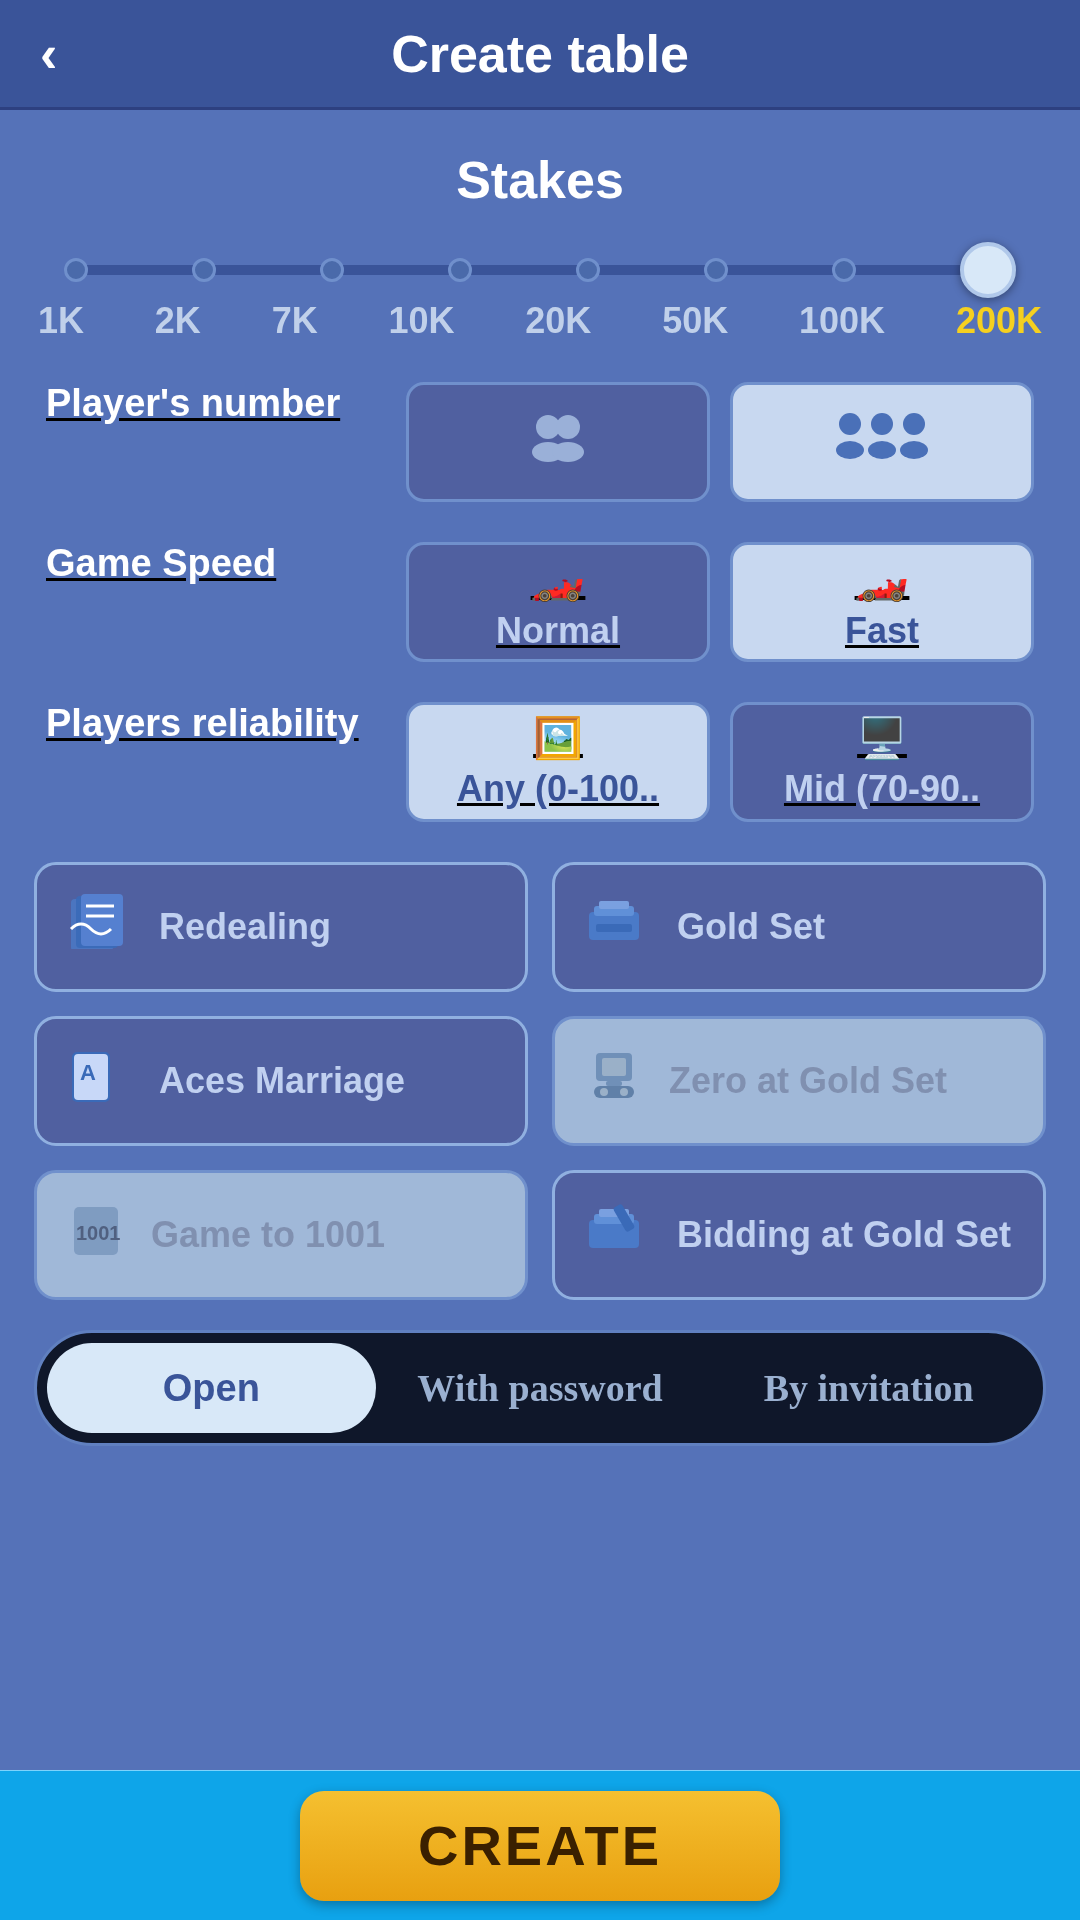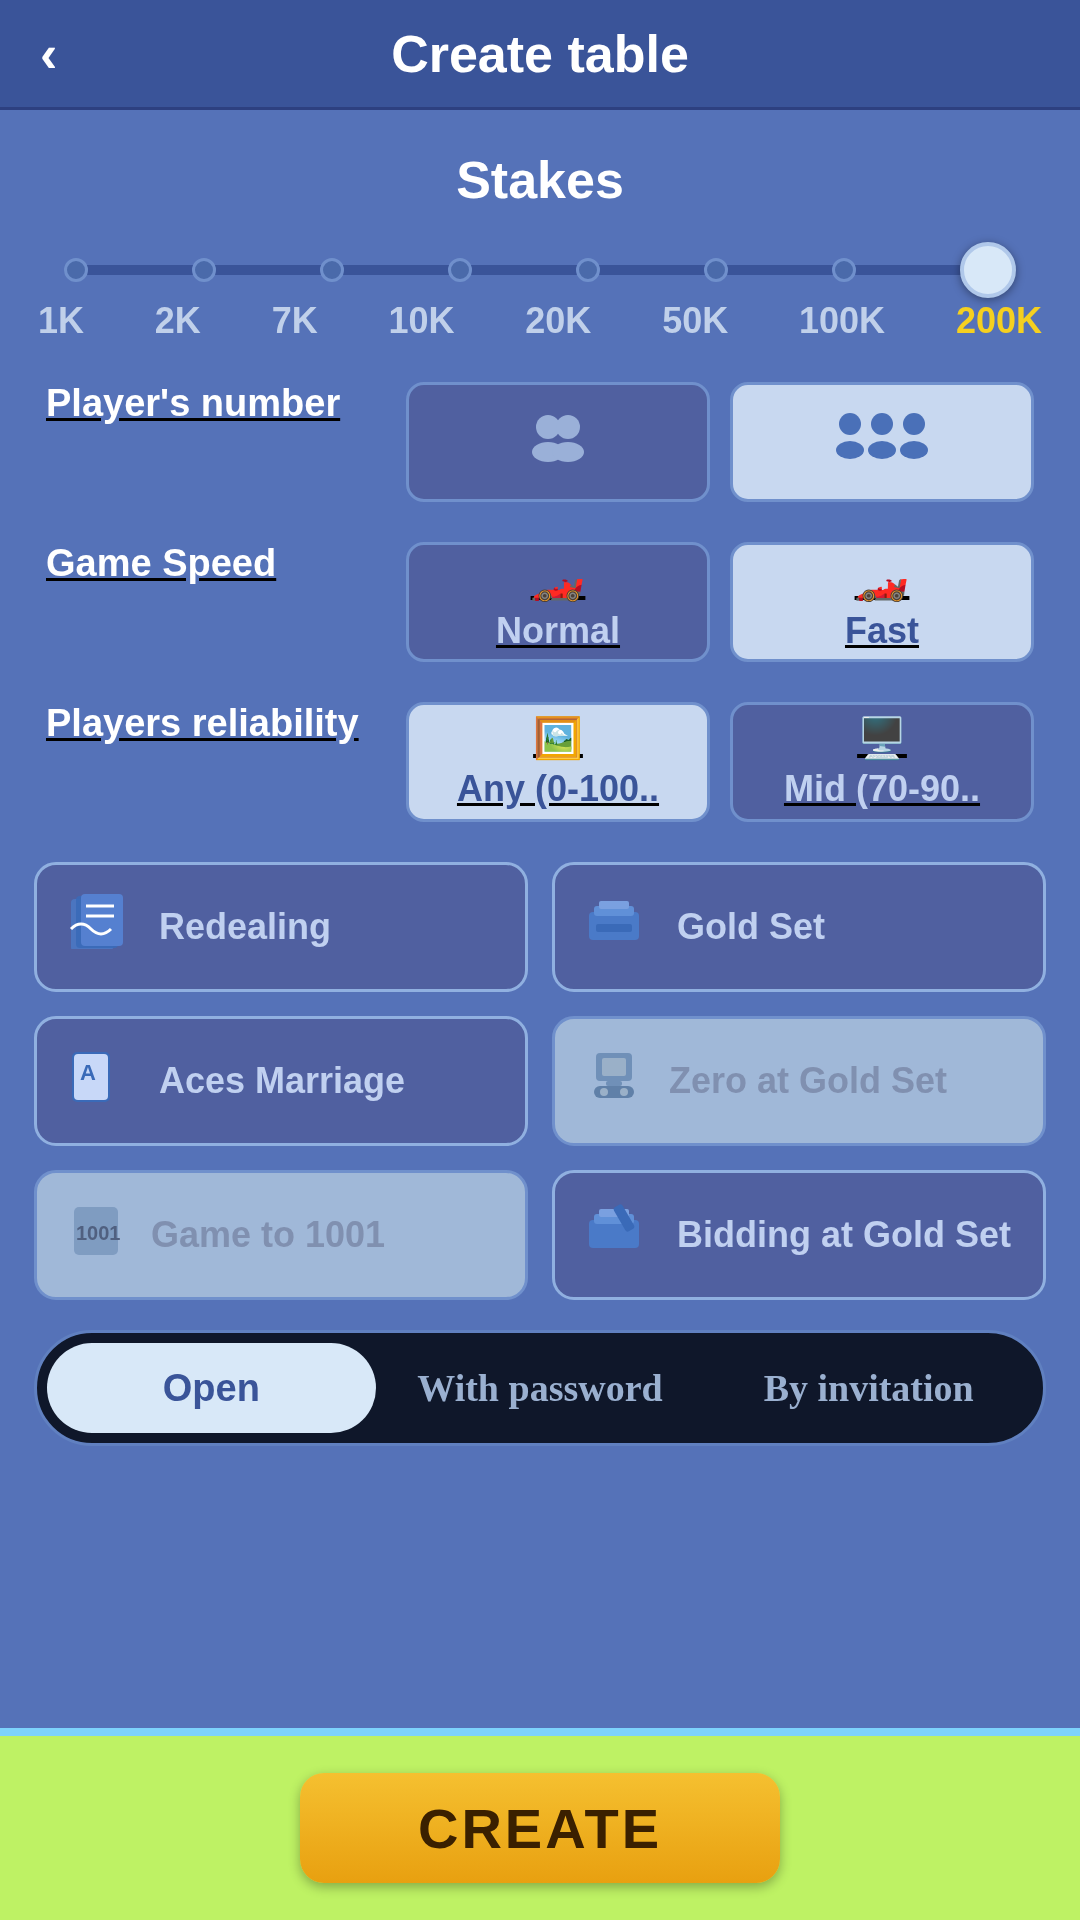--- a/index.html
+++ b/index.html
@@ -194,26 +194,26 @@
     }
 
     
     .bottom-spacer {
       flex: 1;
       min-height: 200px;
     }
 
     
     .footer {
-      background: #bef264;
-      height: 192px;
+      background: #0ea5e9;
+      height: 150px;
       display: flex;
       align-items: center;
       justify-content: center;
-      border-top: 8px solid #7dd3fc;
+      border-top: 1px solid #7dd3fc;
     }
     .create-btn {
       background: linear-gradient(180deg, #f5c030 0%, #e8a010 100%);
       color: #3a2000;
       font-size: 56px;
       font-weight: 900;
       border: none;
       border-radius: 24px;
       width: 480px;
       height: 110px;

